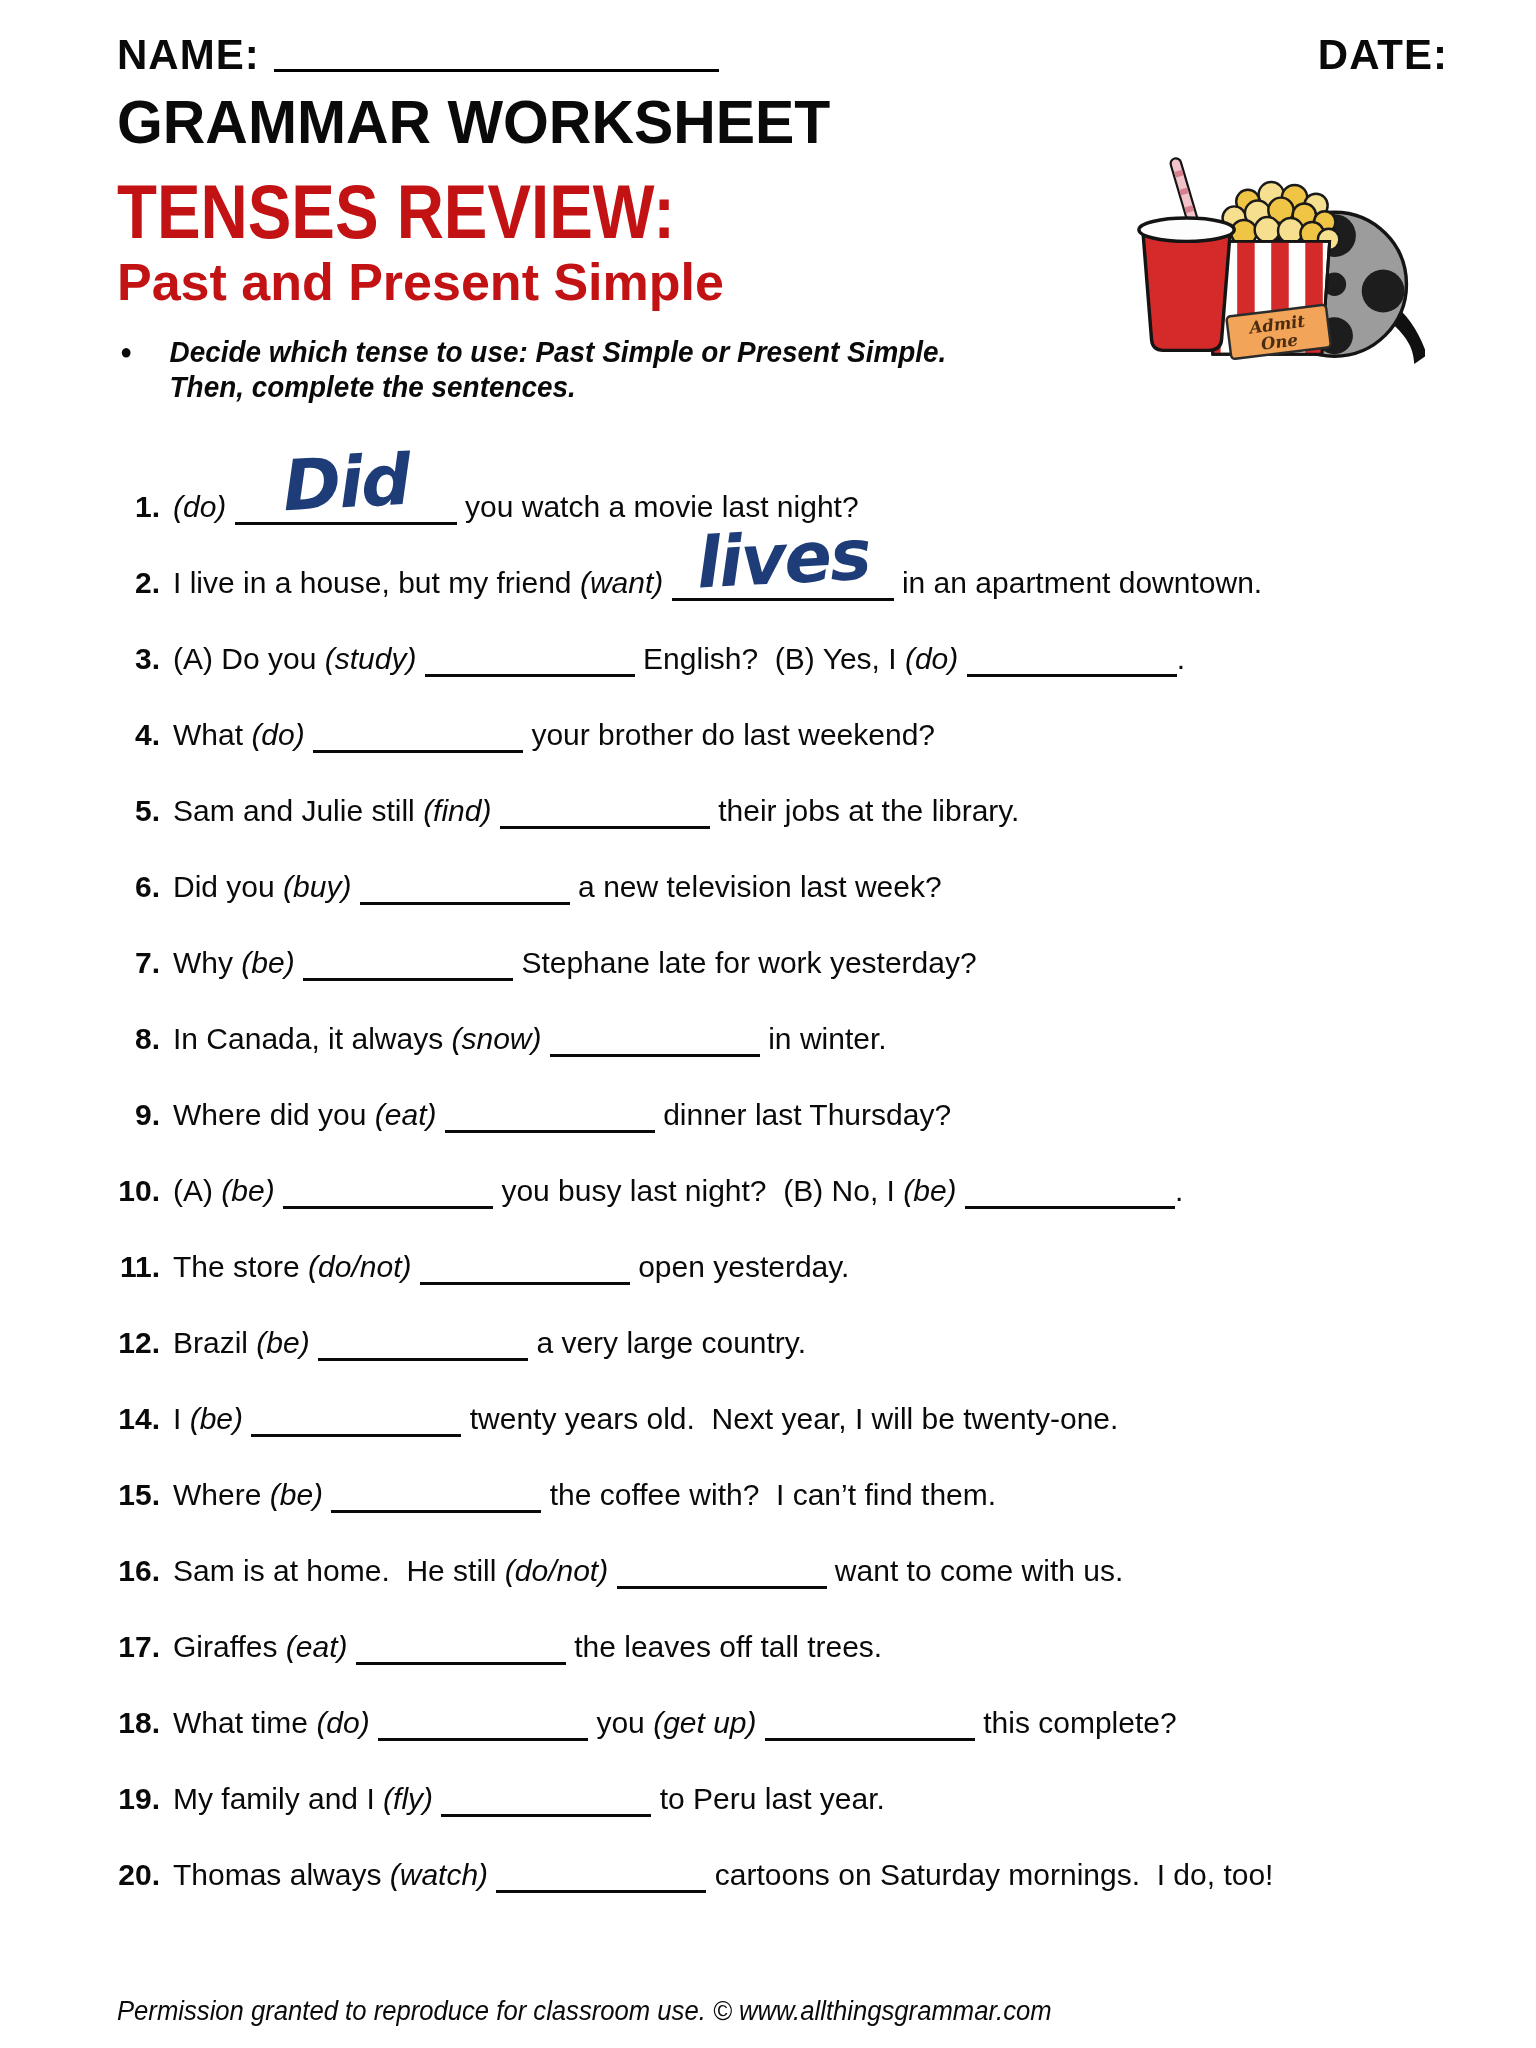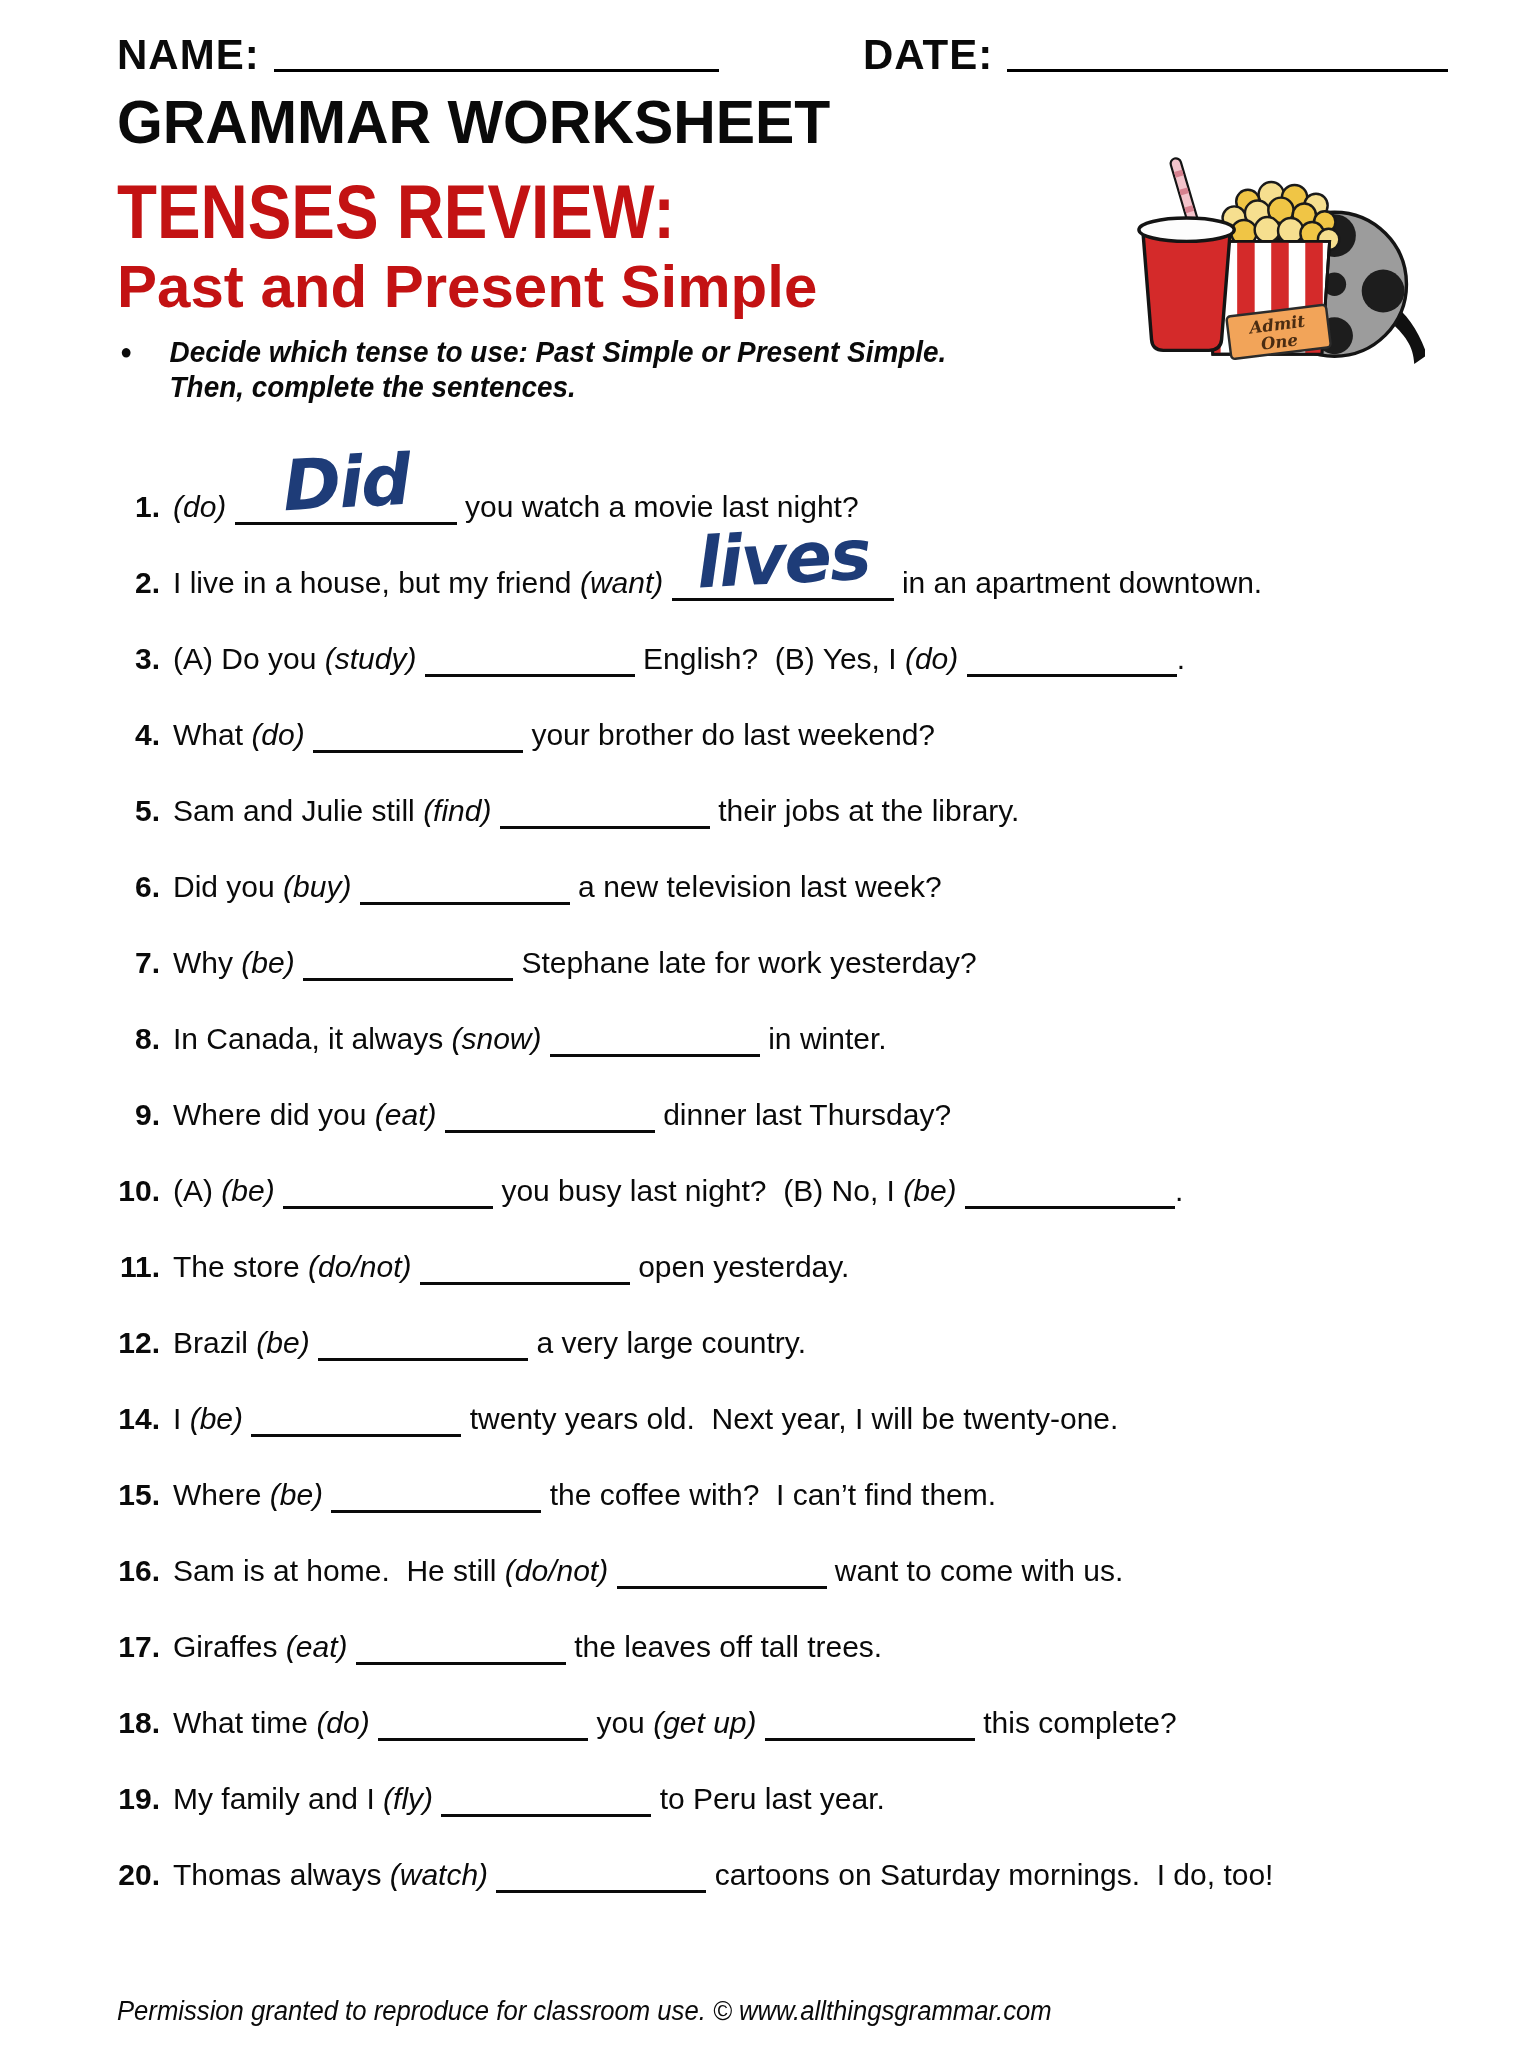--- a/index.html
+++ b/index.html
@@ -5,27 +5,27 @@
   html,body{margin:0;padding:0;background:#e8e8e8;}
   .page{
     position:relative;width:1536px;height:2048px;margin:0 auto;background:#ffffff;
     font-family:"Liberation Sans",sans-serif;color:#0a0a0a;overflow:hidden;
   }
   
   .field{position:absolute;top:22px;display:flex;align-items:flex-end;margin-top:9px;}
   .field .lbl{font-weight:700;font-size:42px;letter-spacing:1px;white-space:nowrap;}
   .field .write-line{flex:1;border-bottom:3px solid #000;height:0;margin:0 0 7px 14px;}
   #name-field{left:117px;width:602px;}
-  #date-field{left:863px;width:585px;}
+  #date-field{left:863px;width:585px;flex-direction:column;}
   
   .h-black{position:absolute;left:117px;top:86px;font-size:62px;font-weight:700;
     transform:scaleX(0.95);transform-origin:left;white-space:nowrap;letter-spacing:0px;}
   .h-red{position:absolute;left:117px;top:168px;font-size:76px;font-weight:700;
     transform:scaleX(0.86);transform-origin:left;white-space:nowrap;}
-  .h-red2{position:absolute;left:117px;top:252px;font-size:60px;font-weight:700;
+  .h-red2{position:absolute;left:117px;top:252px;font-size:52px;font-weight:700;
     transform:scaleX(1);transform-origin:left;white-space:nowrap;}
   
   .instruction{position:absolute;left:120px;top:334px;display:flex;
     font-size:30px;font-weight:700;font-style:italic;line-height:35px;
     transform:scaleX(0.93);transform-origin:left;}
   .instruction .dot{font-style:normal;font-size:22px;line-height:35px;margin-right:40px;}
   
   .clipart{position:absolute;left:1133px;top:148px;}
   
   .items{position:absolute;left:108px;top:490px;width:1400px;}

